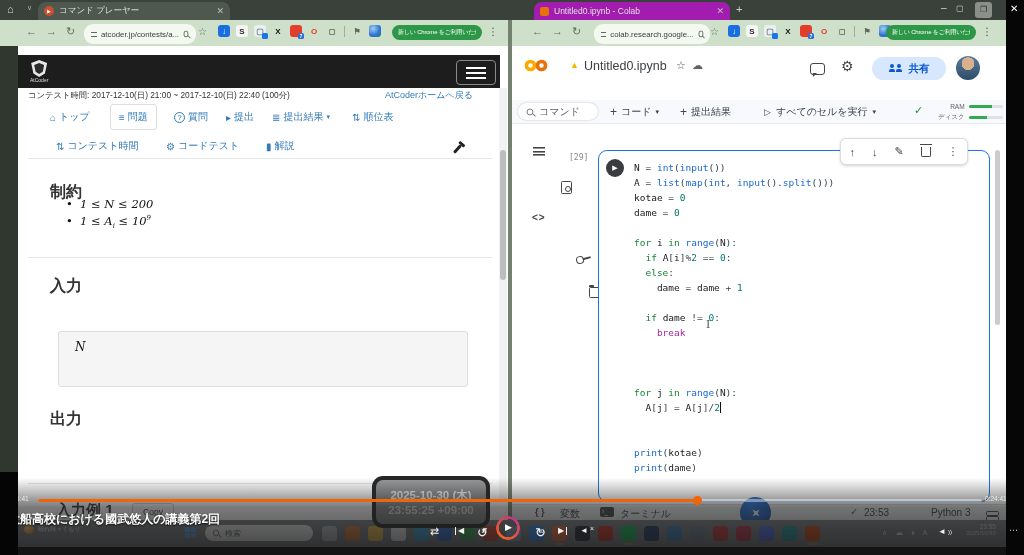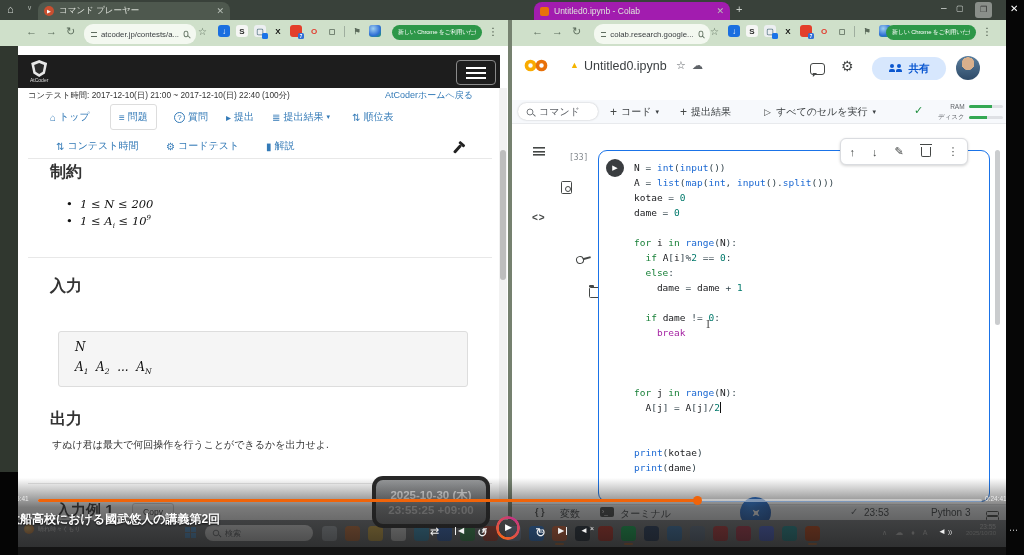--- a/index.html
+++ b/index.html
@@ -226,37 +226,33 @@
       <span>コードテスト</span>
     </div>
   <div class="ab ac-nav" style="left:266px;top:139px">
       <span>▮</span>
       <span>解説</span>
     </div>
   <span class="ab i-pin" style="left:456px;top:140px"></span>
 
   <div class="ab" style="left:28px;top:158px;width:464px;height:1px;background:#e8e8e8"></div>
 
-  <span class="ab ac-h2" style="left:50px;top:162px">制約</span>
+  <span class="ab ac-h2" style="left:50px;top:182px">制約</span>
   <div class="ab serifm" style="left:66px;top:197px;font-size:11.5px">•&nbsp; <span>1 ≤ N ≤ 200</span></div>
   <div class="ab serifm" style="left:66px;top:214px;font-size:11.5px">•&nbsp; <span>1 ≤ A</span><sub style="font-size:7px">i</sub><span> ≤ 10</span><sup style="font-size:7px">9</sup></div>
 
   <div class="ab" style="left:28px;top:257px;width:464px;height:1px;background:#e8e8e8"></div>
 
   <span class="ab ac-h2" style="left:50px;top:276px">入力</span>
 
   <div class="ab" style="left:58px;top:331px;width:408px;height:54px;background:#f5f5f5;border:1px solid #ddd;border-radius:3px">
     <div class="serifm" style="margin:8px 0 0 16px;font-size:12px">N</div>
-    <div class="serifm" style="margin:6px 0 0 16px;font-size:12px">
-      <span>A</span><sub style="font-size:7.5px">1</sub>&nbsp;&nbsp;<span>A</span><sub style="font-size:7.5px">2</sub>&nbsp;&nbsp;<span>...</span>&nbsp;&nbsp;<span>A</span><sub style="font-size:7.5px">N</sub>
-    </div>
   </div>
 
   <span class="ab ac-h2" style="left:50px;top:409px">出力</span>
-  <span class="ab tx" style="left:52px;top:438px;font-size:10px;color:#333">すぬけ君は最大で何回操作を行うことができるかを出力せよ.</span>
 
   <div class="ab" style="left:28px;top:483px;width:464px;height:1px;background:#e5e5e5"></div>
   <span class="ab" style="left:56px;top:501px;font-size:15px;font-weight:bold;color:#333">入力例 1</span>
   <span class="ab" style="left:132px;top:503px;width:40px;height:16px;background:#fbfbfb;border:1px solid #ccc;border-radius:3px;font-size:8.5px;color:#333;text-align:center;line-height:16px">Copy</span>
 
   <div class="ab" style="left:499px;top:88px;width:8px;height:412px;background:#f2f2f2"></div>
   <div class="ab" style="left:500px;top:150px;width:6px;height:130px;background:#bdbdbd;border-radius:3px"></div>
 
   
   <div class="ab" style="left:512px;top:46px;width:494px;height:474px;background:#fff"></div>
@@ -315,21 +311,21 @@
   </div>
 
   
   <span class="ab i-toc" style="left:533px;top:147px"></span>
   <span class="ab i-docsearch" style="left:534px;top:180px"></span>
   <span class="ab" style="left:532px;top:212px;font-size:10px;font-weight:bold;color:#444746;letter-spacing:1px">&lt;&gt;</span>
   <span class="ab i-key" style="left:534px;top:250px;transform:rotate(-15deg)"></span>
   <span class="ab i-folder" style="left:534px;top:284px"></span>
 
   
-  <span class="ab" style="left:569px;top:153px;font-size:8px;color:#80868b;font-family:'DejaVu Sans Mono',monospace">[33]</span>
+  <span class="ab" style="left:569px;top:153px;font-size:8px;color:#80868b;font-family:'DejaVu Sans Mono',monospace">[29]</span>
   <div class="ab" style="left:598px;top:150px;width:392px;height:352px;border:1.6px solid #1a73e8;border-radius:9px;background:#fff;box-sizing:border-box"></div>
   <div class="ab" style="left:606px;top:159px;width:18px;height:18px;border-radius:50%;background:#3a3d40;color:#fff;font-size:7px;display:flex;align-items:center;justify-content:center">▶</div>
   <div class="ab code" id="code-block" style="left:634px;top:160px"><div><span class="c-t">N</span><span class="c-o"> = </span><span class="c-f">int</span><span class="c-o">(</span><span class="c-f">input</span><span class="c-o">())</span></div><div><span class="c-t">A</span><span class="c-o"> = </span><span class="c-f">list</span><span class="c-o">(</span><span class="c-f">map</span><span class="c-o">(</span><span class="c-f">int</span><span class="c-o">, </span><span class="c-f">input</span><span class="c-o">().</span><span class="c-f">split</span><span class="c-o">()))</span></div><div><span class="c-t">kotae</span><span class="c-o"> = </span><span class="c-n">0</span></div><div><span class="c-t">dame</span><span class="c-o"> = </span><span class="c-n">0</span></div><div>&nbsp;</div><div><span class="c-k">for</span><span class="c-t"> i </span><span class="c-k">in</span><span class="c-t"> </span><span class="c-f">range</span><span class="c-o">(</span><span class="c-t">N</span><span class="c-o">):</span></div><div><span class="c-t">  </span><span class="c-k">if</span><span class="c-t"> A</span><span class="c-o">[</span><span class="c-t">i</span><span class="c-o">]%</span><span class="c-n">2</span><span class="c-o"> == </span><span class="c-n">0</span><span class="c-o">:</span></div><div><span class="c-t">  </span><span class="c-k">else</span><span class="c-o">:</span></div><div><span class="c-t">    dame</span><span class="c-o"> = </span><span class="c-t">dame</span><span class="c-o"> + </span><span class="c-n">1</span></div><div>&nbsp;</div><div><span class="c-t">  </span><span class="c-k">if</span><span class="c-t"> dame </span><span class="c-o">!= </span><span class="c-n">0</span><span class="c-o">:</span></div><div><span class="c-t">    </span><span class="c-b">break</span></div><div>&nbsp;</div><div>&nbsp;</div><div>&nbsp;</div><div><span class="c-k">for</span><span class="c-t"> j </span><span class="c-k">in</span><span class="c-t"> </span><span class="c-f">range</span><span class="c-o">(</span><span class="c-t">N</span><span class="c-o">):</span></div><div><span class="c-t">  A</span><span class="c-o">[</span><span class="c-t">j</span><span class="c-o">]</span><span class="c-o"> = </span><span class="c-t">A</span><span class="c-o">[</span><span class="c-t">j</span><span class="c-o">]/</span><span class="c-n">2</span><span class="caret"></span></div><div>&nbsp;</div><div>&nbsp;</div><div><span class="c-f">print</span><span class="c-o">(</span><span class="c-t">kotae</span><span class="c-o">)</span></div><div><span class="c-f">print</span><span class="c-o">(</span><span class="c-t">dame</span><span class="c-o">)</span></div></div>
   <span class="ab" style="left:706px;top:318px;font-family:'DejaVu Serif',serif;font-size:11px;color:#555">I</span>
 
   
   <div class="ab" style="left:840px;top:138px;width:126px;height:25px;background:#fff;border:1px solid #dadce0;border-radius:6px;box-shadow:0 1px 3px rgba(0,0,0,.18);display:flex;align-items:center;justify-content:space-around">
     <span style="font-size:11px;color:#444746">↑</span>
     <span style="font-size:11px;color:#444746">↓</span>
     <span style="font-size:11px;color:#444746">✎</span>

